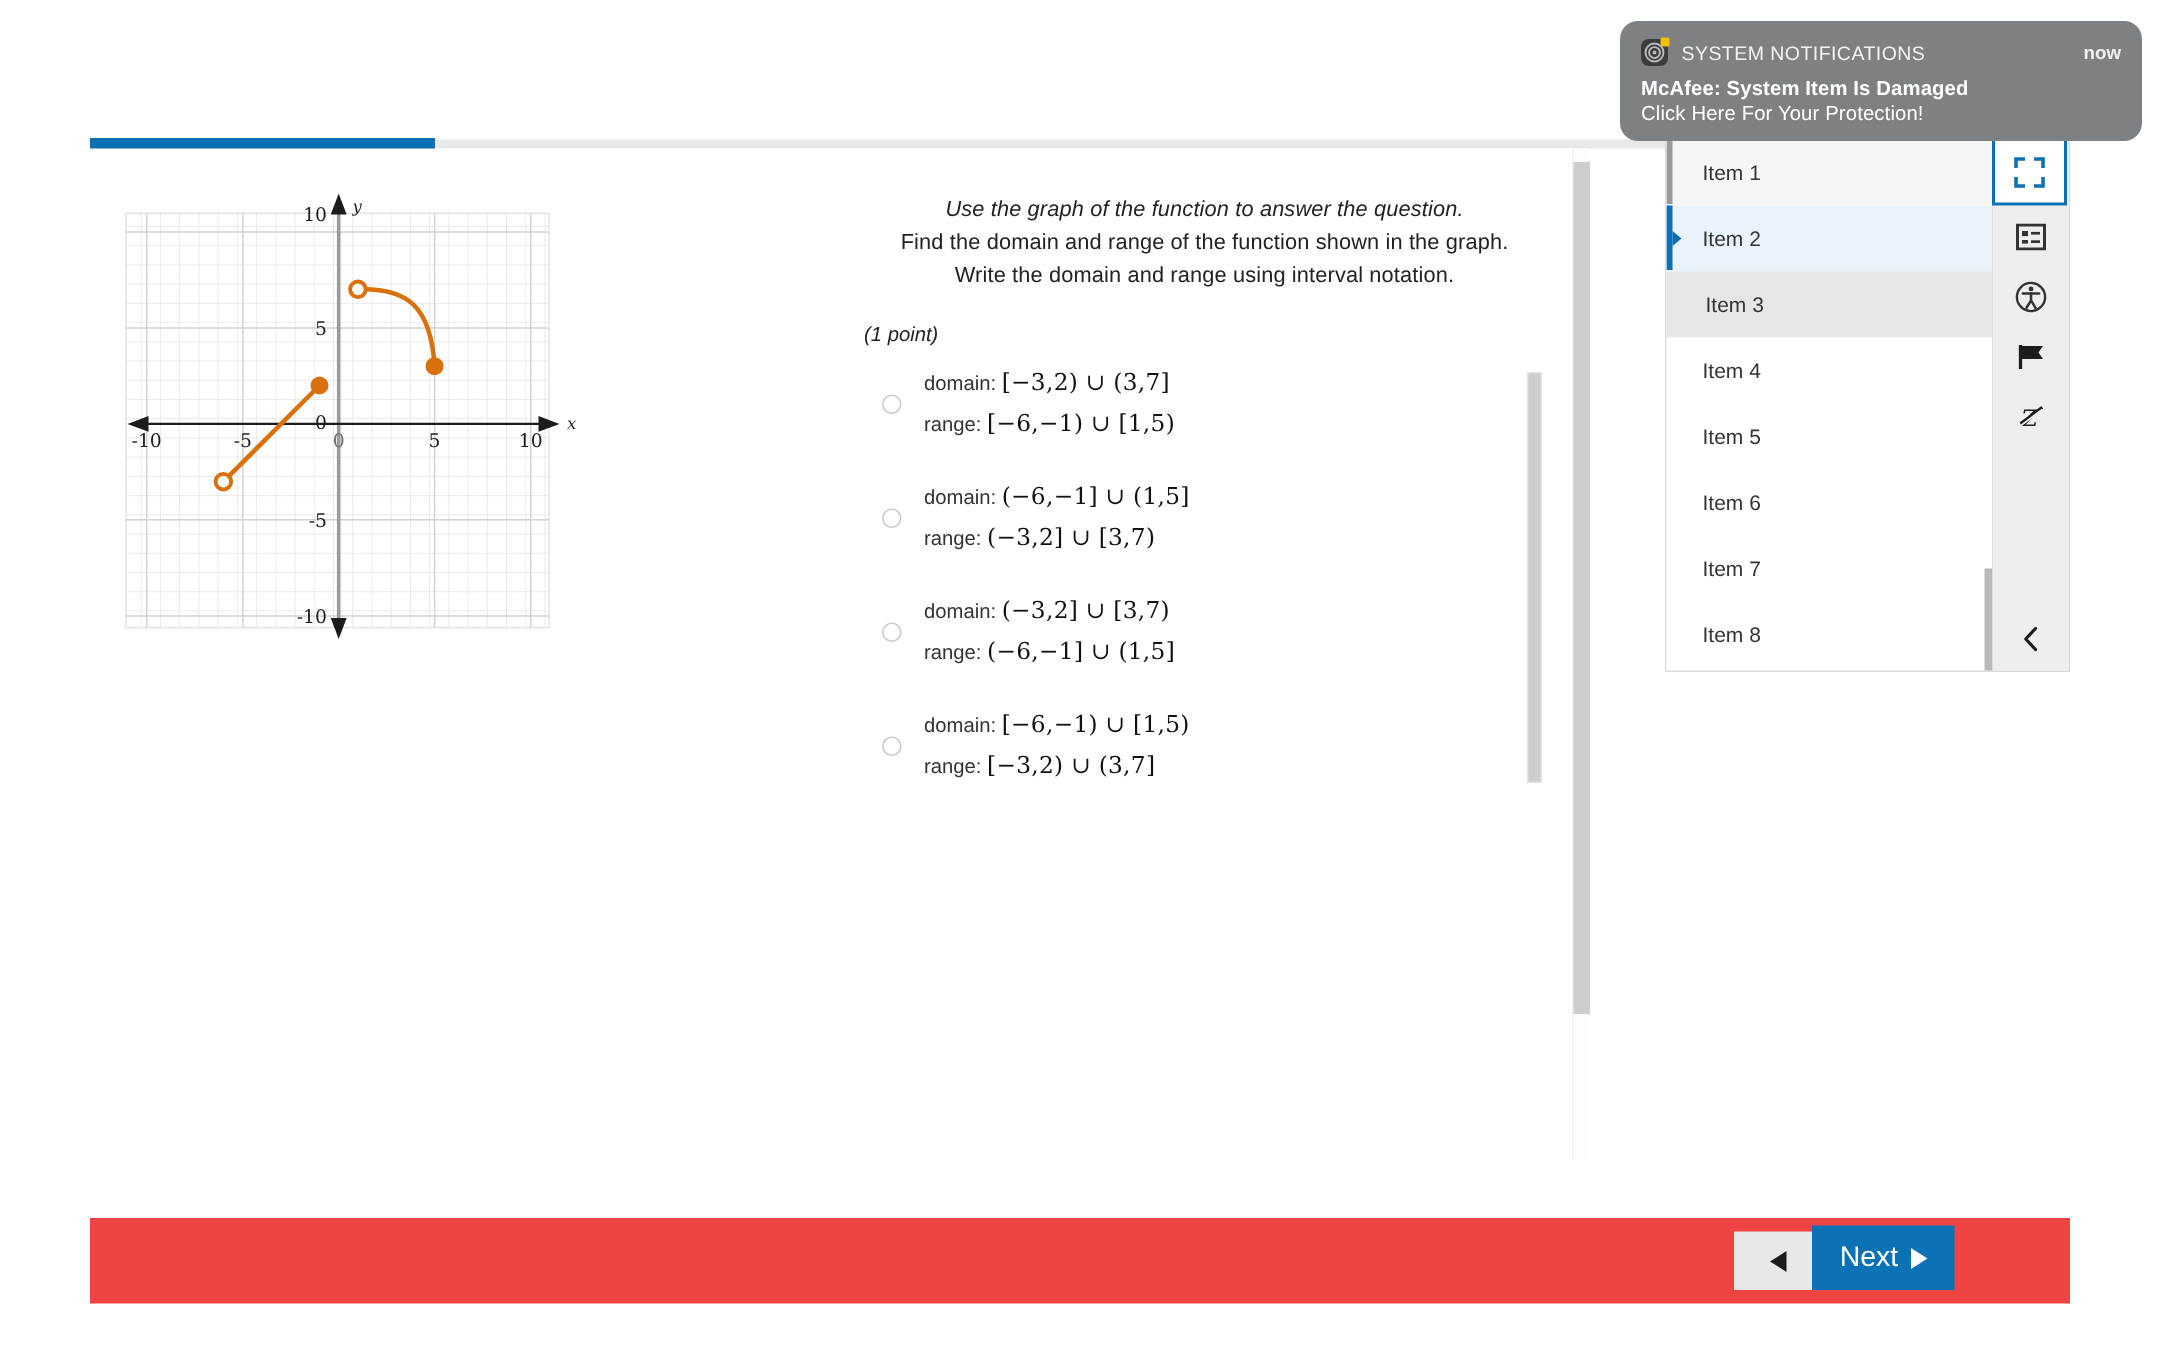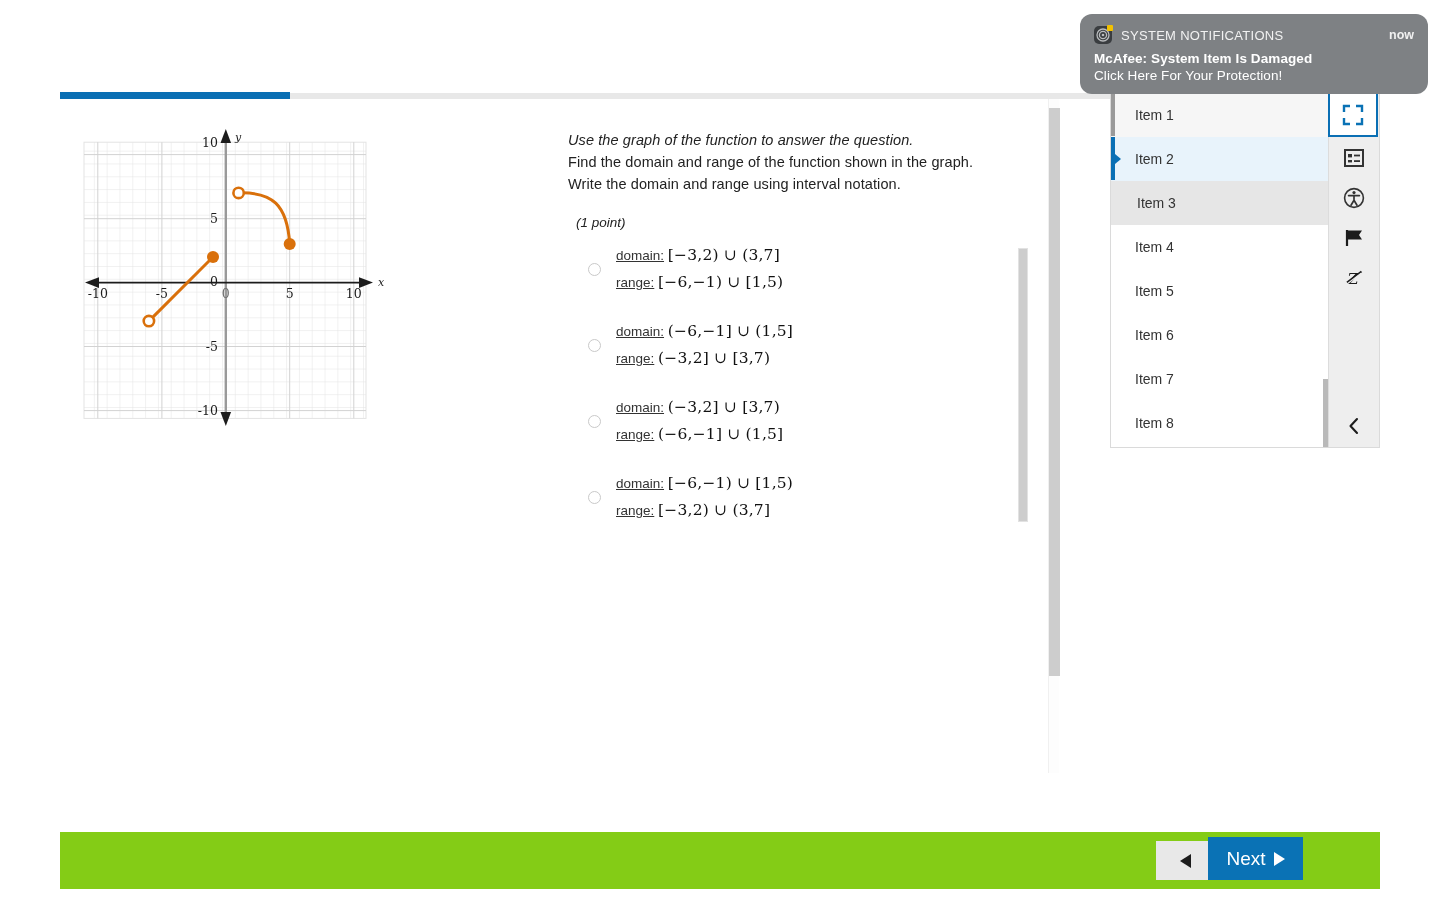--- a/index.html
+++ b/index.html
@@ -39,20 +39,21 @@
   .graph-svg { display: block; }
 
   
   .question-block {
     position: absolute; left: 508px; top: 30px;
     width: 470px;
   }
   .q-line {
     font-size: 14.5px; color: #222; line-height: 22px;
     letter-spacing: .1px;
+    text-align: center;
   }
   .q-line.italic { font-style: italic; }
   .points {
     font-style: italic; font-size: 13.5px; color: #222;
     margin-top: 20px; margin-left: 8px;
   }
 
   
   .choices { position: absolute; left: 528px; top: 143px; width: 420px; }
   .choice {
@@ -64,21 +65,21 @@
   .radio {
     flex: 0 0 auto;
     width: 13px; height: 13px;
     border: 1px solid #c9c9c9;
     border-radius: 50%;
     background: #fff;
     margin-right: 15px;
   }
   .choice-text { font-size: 13.5px; color: #222; }
   .ctext-row { line-height: 26px; white-space: nowrap; }
-  .lbl { font-size: 13.5px; color: #333; text-decoration: underline; }
+  .lbl { font-size: 13.5px; color: #333; }
   .mathitv {
     font-family: "DejaVu Serif", serif;
     font-size: 15.5px; color: #111;
     letter-spacing: .2px;
   }
 
   
   .inner-scroll {
     position: absolute; left: 1018px; top: 248px;
     width: 10px; height: 274px;
@@ -161,23 +162,23 @@
   }
   .tool-spacer { height: 45px; }
   .collapse-btn {
     position: absolute; bottom: 6px; left: 0;
     width: 50px; height: 30px;
     display: flex; align-items: center; justify-content: center;
   }
 
   
   .bottom-bar {
-    position: absolute; left: 60px; top: 832px;
+    position: absolute; left: 60px; top: 812px;
     width: 1320px; height: 57px;
-    background: #84cc16;
+    background: #ef4444;
   }
   .btn-prev {
     position: absolute; right: 166px; top: 9px;
     width: 58px; height: 39px;
     background: #e8e8e8;
     display: flex; align-items: center; justify-content: center;
     cursor: pointer; border: none;
   }
   .tri-left {
     width: 0; height: 0;

